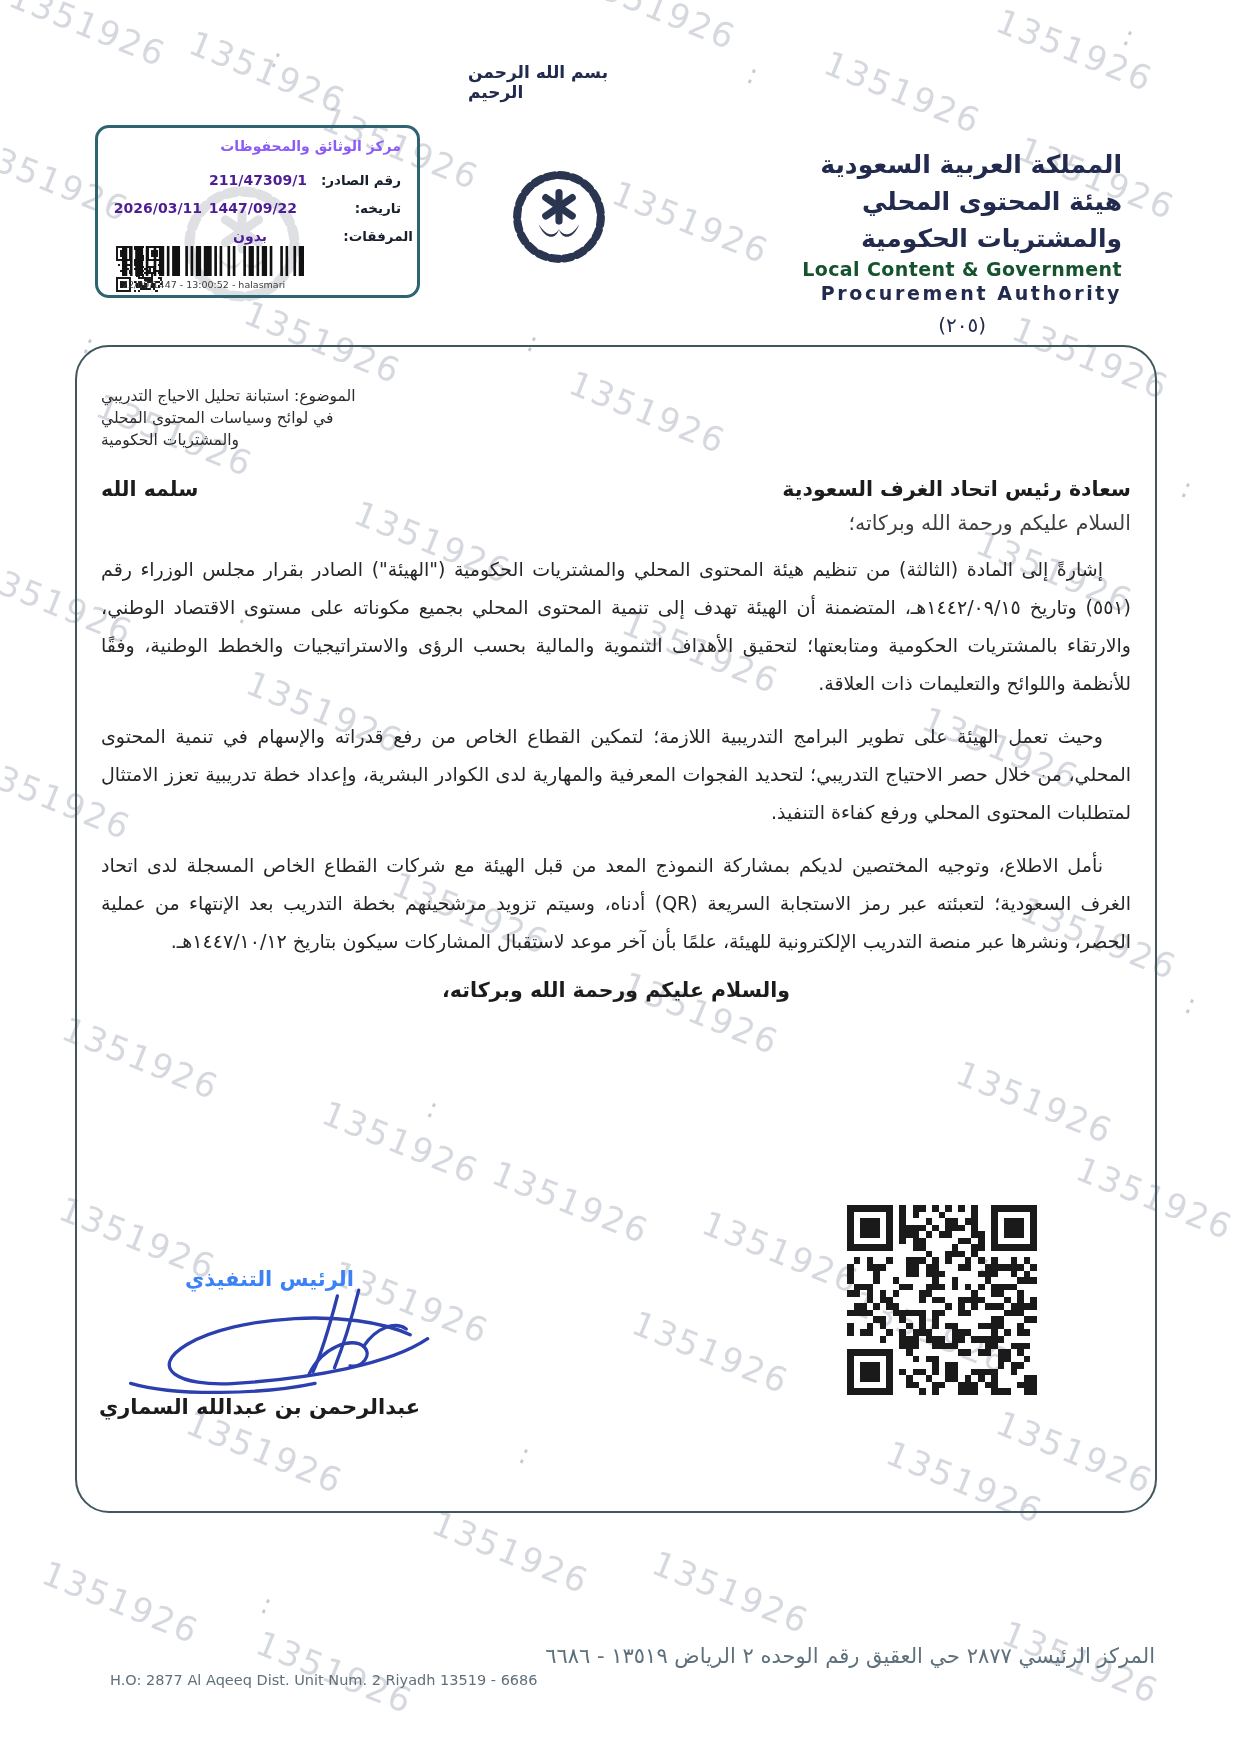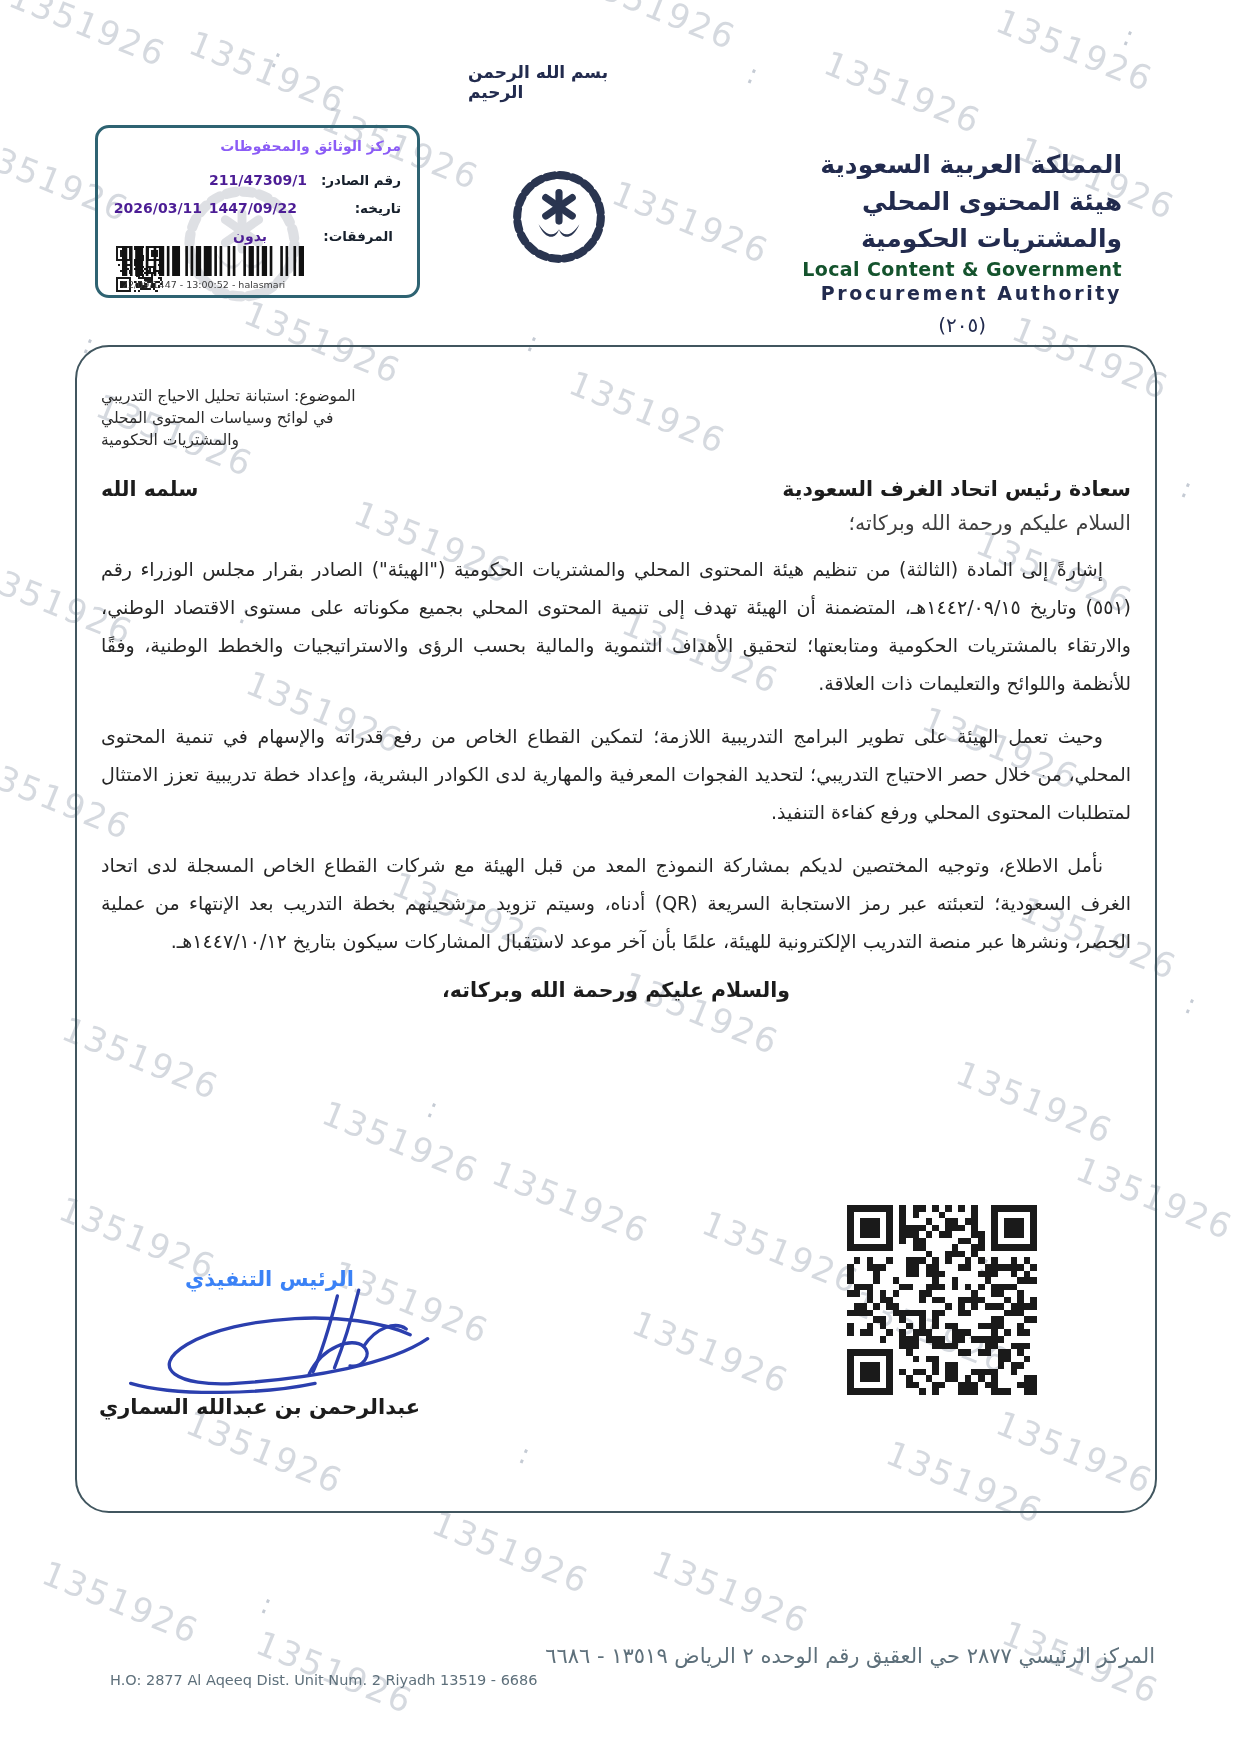--- a/index.html
+++ b/index.html
@@ -124,21 +124,21 @@
     </svg>
   </div>
 
   <div class="stamp">
     <div class="title">مركز الوثائق والمحفوظات</div>
     <div class="lbl" style="right:16px;top:44px">رقم الصادر:</div>
     <div class="val" style="right:110px;top:44px">211/47309/1</div>
     <div class="lbl" style="right:16px;top:72px">تاريخه:</div>
     <div class="val" style="right:120px;top:72px">1447/09/22</div>
     <div class="val" style="right:215px;top:72px">2026/03/11</div>
-    <div class="lbl" style="right:24px;top:100px">المرفقات:</div>
+    <div class="lbl" style="right:4px;top:100px">المرفقات:</div>
     <div class="val" style="right:150px;top:100px">بدون</div>
     <div class="stamp-qr"><svg viewBox="0 0 21 21" width="100%" height="100%" shape-rendering="crispEdges" fill="#1a1a1a">
           <rect x="0" y="0" width="1" height="1"></rect>
           <rect x="1" y="0" width="1" height="1"></rect>
           <rect x="2" y="0" width="1" height="1"></rect>
           <rect x="3" y="0" width="1" height="1"></rect>
           <rect x="4" y="0" width="1" height="1"></rect>
           <rect x="5" y="0" width="1" height="1"></rect>
           <rect x="6" y="0" width="1" height="1"></rect>
           <rect x="8" y="0" width="1" height="1"></rect>

